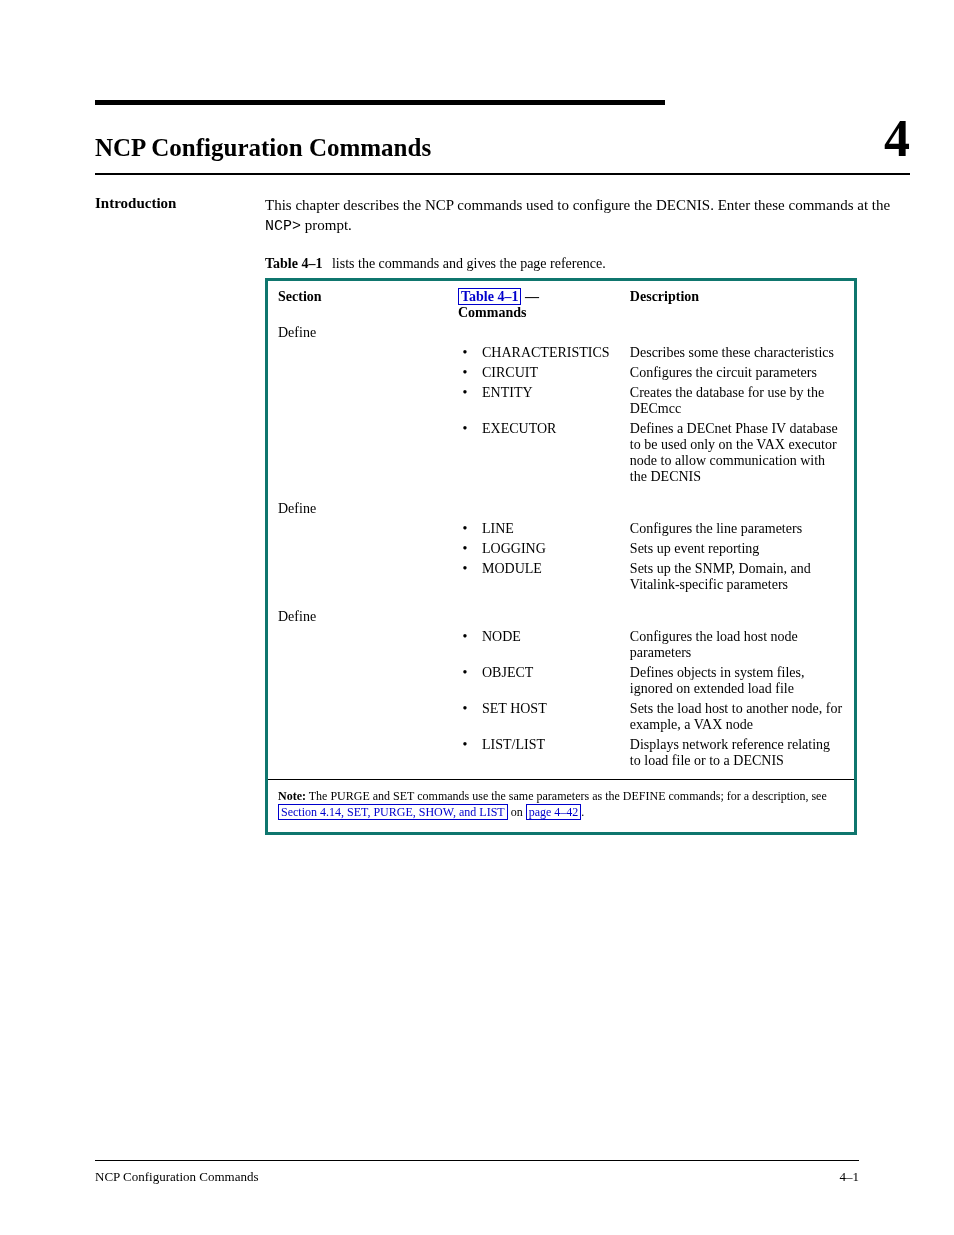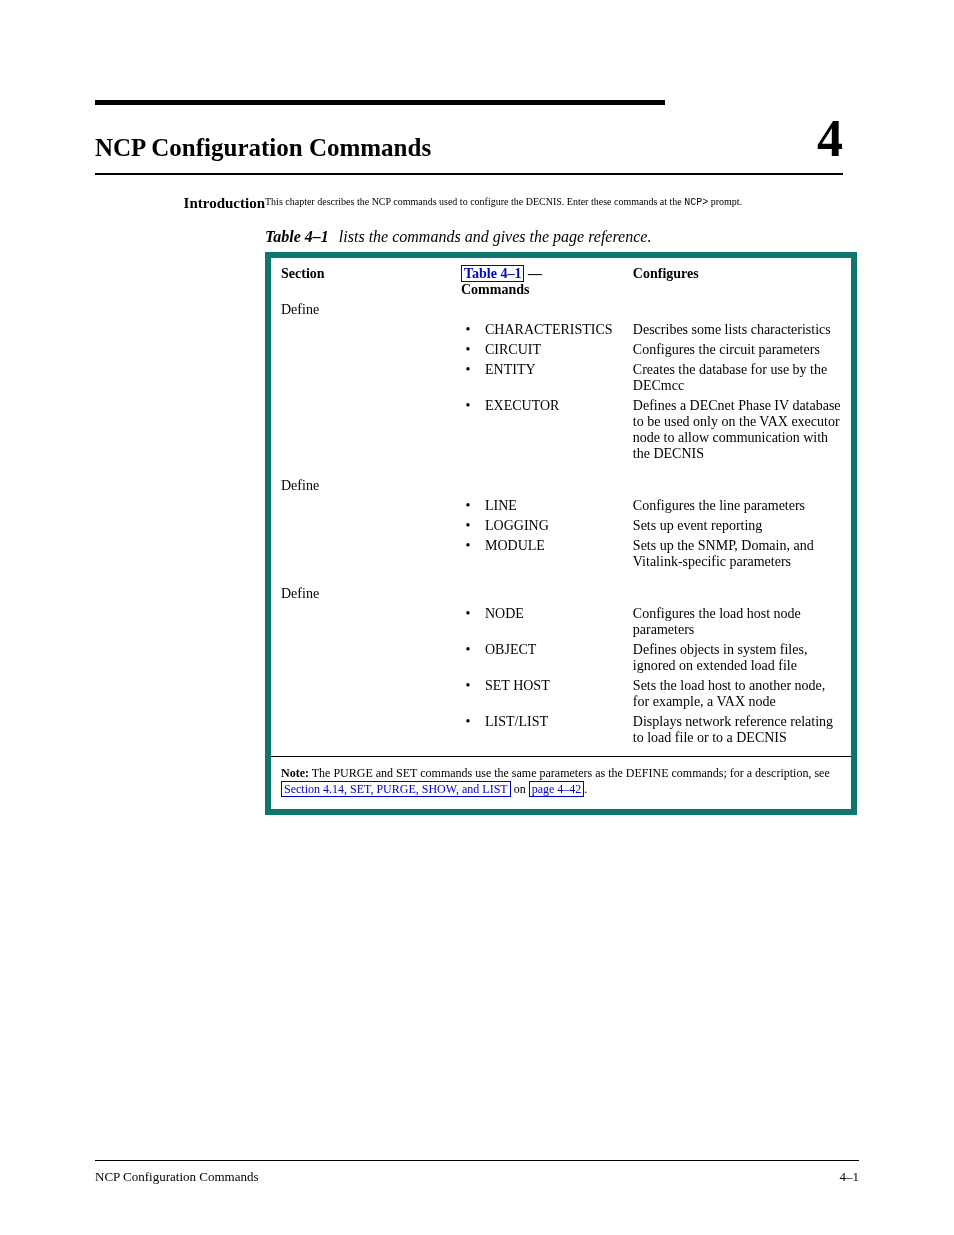--- a/index.html
+++ b/index.html
@@ -7,21 +7,21 @@
     padding: 0;
     background: #ffffff;
     font-family: "Times New Roman", Times, serif;
     color: #000000;
   }
   .page {
     width: 954px;
     height: 1235px;
     position: relative;
     box-sizing: border-box;
-    padding: 100px 111px 60px 95px;
+    padding: 100px 44px 60px 95px;
   }
   .title-rule {
     border-top: 5px solid #000;
     width: 570px;
     margin-bottom: 8px;
   }
   .title-row {
     display: flex;
     align-items: baseline;
     justify-content: space-between;
@@ -38,44 +38,42 @@
     font-size: 52px;
     font-weight: bold;
     line-height: 1;
   }
   .left-gutter {
     position: absolute;
     left: 95px;
     width: 170px;
     font-size: 15px;
     font-weight: bold;
-    text-align: right;
   }
   .intro {
     margin-left: 170px;
-    font-size: 10px;
+    font-size: 15px;
     line-height: 1.35;
   }
   .monospace {
     font-family: "Courier New", monospace;
   }
   .table-caption {
     margin-left: 170px;
     margin-top: 18px;
     margin-bottom: 6px;
-    font-size: 16px;
-    font-style: italic;
+    font-size: 14px;
   }
   .table-caption .label {
     font-weight: bold;
     margin-right: 6px;
   }
   .index-table {
     margin-left: 170px;
-    border: 6px solid #0f766e;
+    border: 3px solid #0f766e;
     font-size: 14px;
     width: 592px;
     box-sizing: border-box;
   }
   .index-table th {
     text-align: left;
     font-weight: bold;
     padding: 8px 10px 0 10px;
     vertical-align: top;
   }
@@ -169,32 +167,32 @@
   </div>
 
   <table class="index-table" cellspacing="0">
     <tbody>
         <tr>
       <th class="col1">Section</th>
       <th colspan="2">
         <a href="#" class="link">Table 4–1</a>
         <span style="font-weight:bold"> — <span>Commands</span></span>
       </th>
-      <th>Configures</th>
+      <th>Description</th>
     </tr>
 
     <tr class="section-row first-section-row">
       <td style="font-style:normal">Define</td>
       <td colspan="3"></td>
     </tr>
     <tr>
       <td></td>
           <td class="bullet-col">•</td>
       <td class="desc-col">CHARACTERISTICS</td>
-      <td>Describes some lists characteristics</td>
+      <td>Describes some these characteristics</td>
     </tr>
     <tr>
       <td></td>
           <td class="bullet-col">•</td>
       <td class="desc-col">CIRCUIT</td>
       <td>Configures the circuit parameters</td>
     </tr>
     <tr>
       <td></td>
           <td class="bullet-col">•</td>

